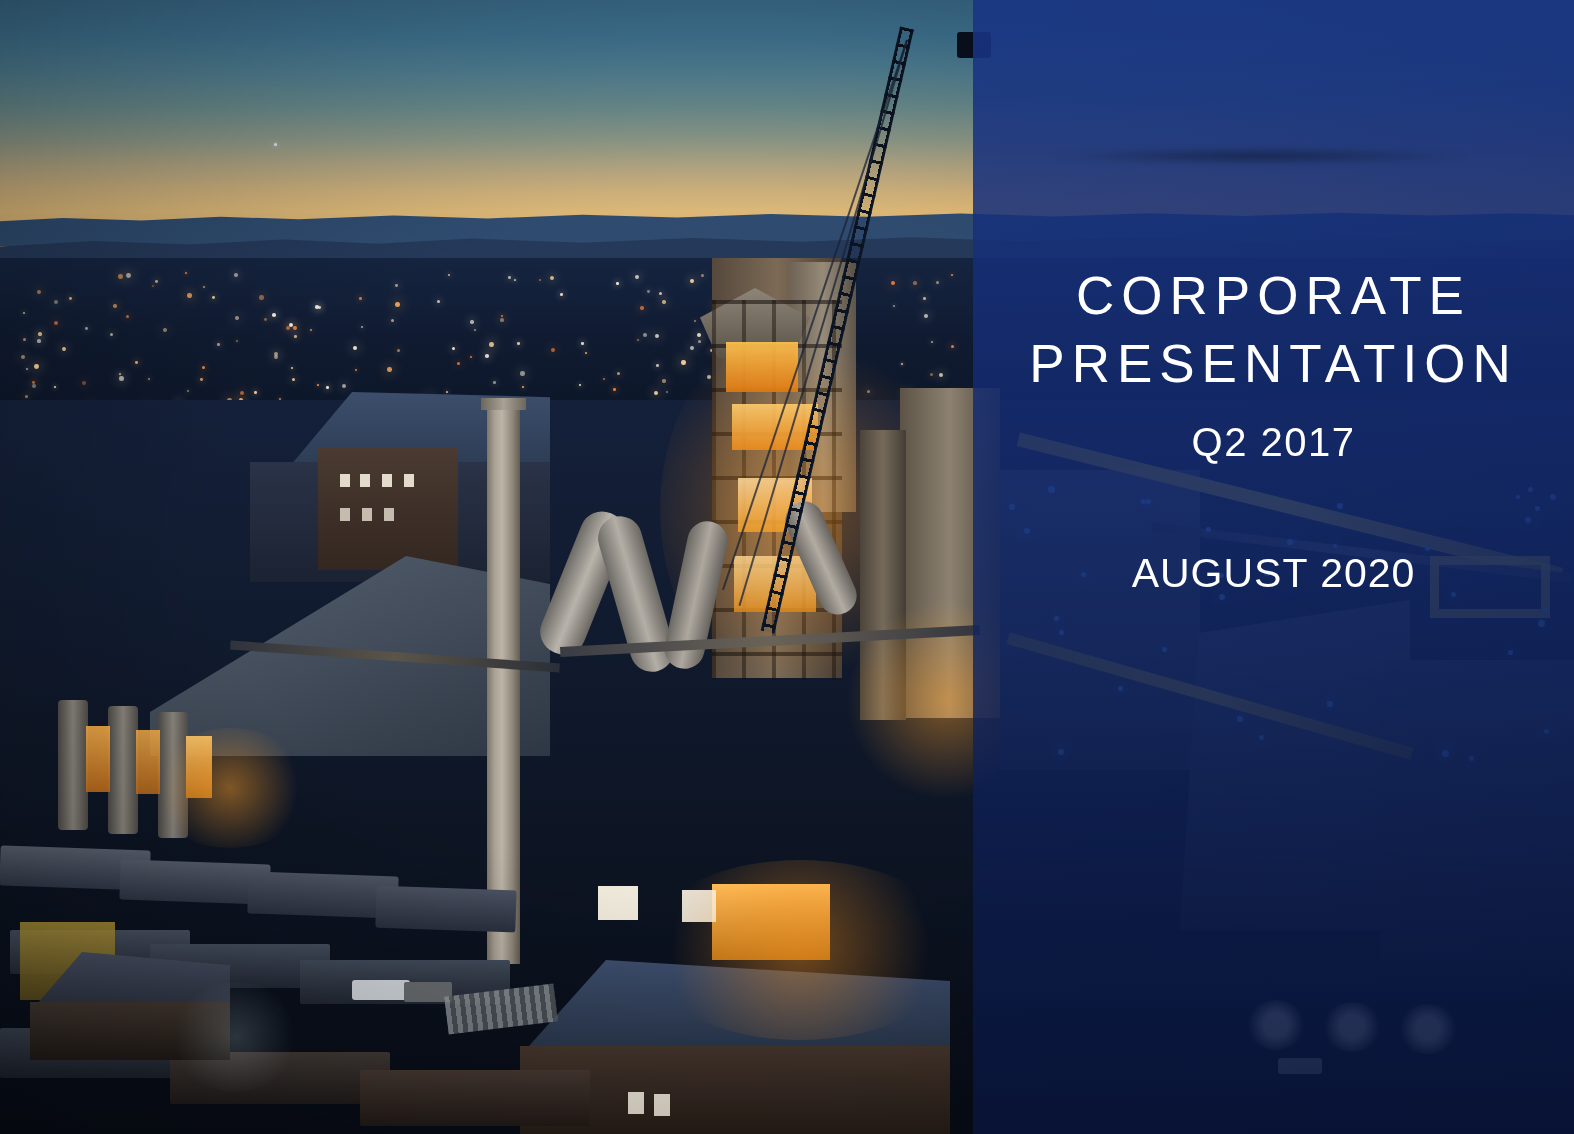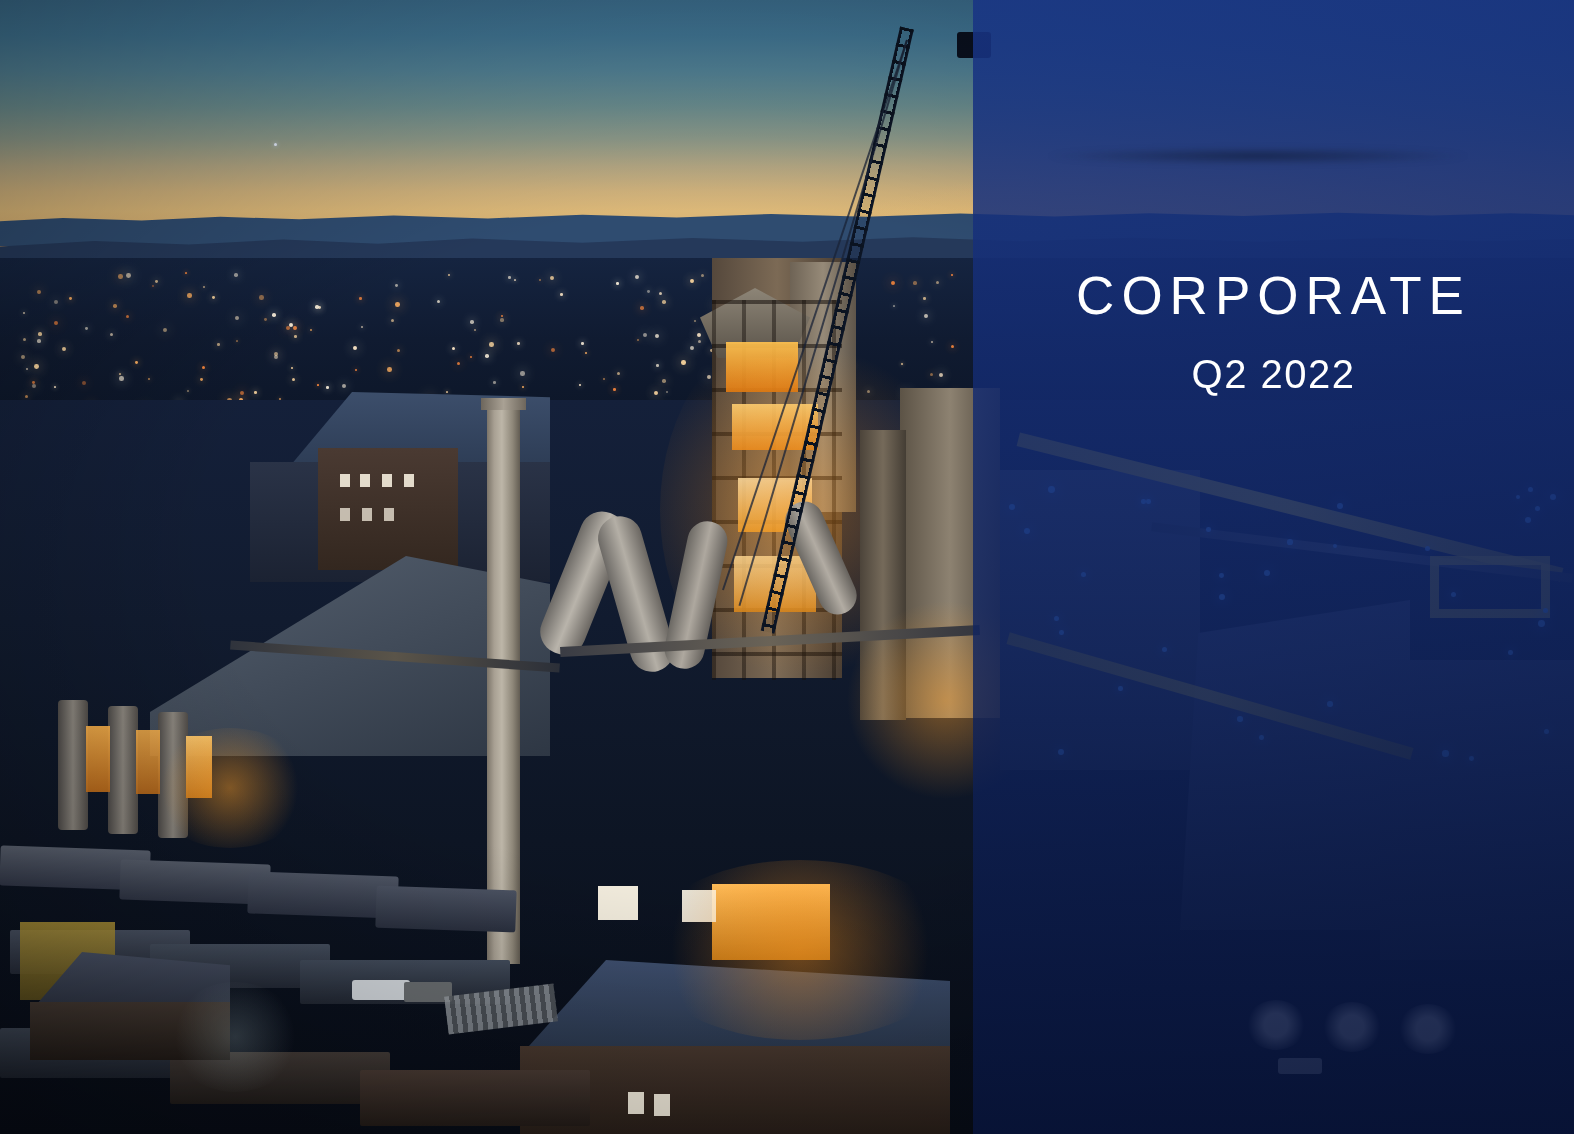--- a/index.html
+++ b/index.html
@@ -503,18 +503,20 @@
          background:radial-gradient(ellipse 78% 70% at 46% 48%, rgba(0,0,0,0) 42%, rgba(0,0,0,.42) 100%);"></div>
   </div>
 
   <div class="overlay">
     <div class="overlay-cloud"></div>
   </div>
 
   <div class="text-block">
     <div class="title">
       <div>CORPORATE</div>
+      <div>PRESENTATION</div>
     </div>
-    <div class="subtitle">Q2 2022</div>
+    <div class="subtitle">Q2 2017</div>
+    <div class="date">AUGUST 2020</div>
   </div>
 
 
 </div>
 
 </body></html>

